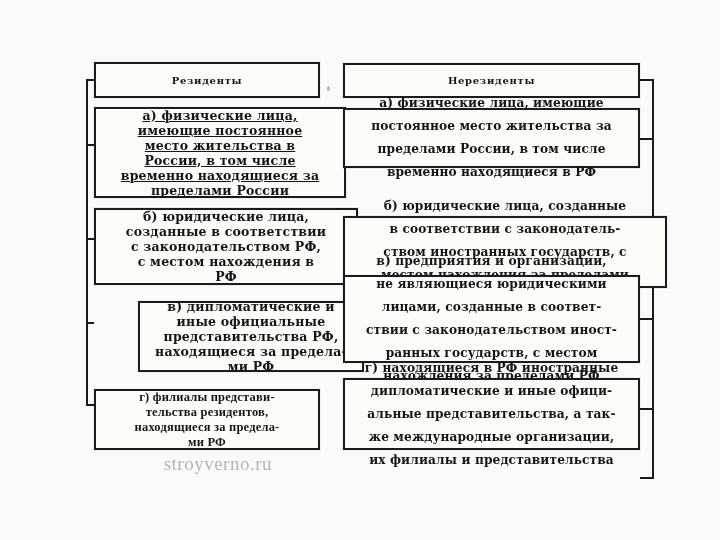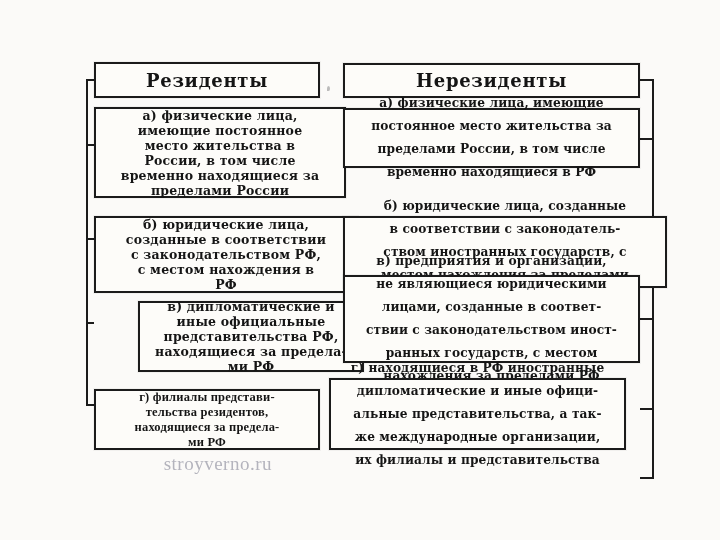--- a/index.html
+++ b/index.html
@@ -16,37 +16,37 @@
   .box{
     position:absolute;box-sizing:border-box;
     border:2px solid var(--border);
     background:var(--boxbg);
     display:flex;align-items:center;justify-content:center;
     text-align:center;white-space:pre-line;
     font-weight:700;color:var(--text);
     padding:1px 3px;
     box-shadow:0 0 0 1px rgba(0,0,0,0.04);
   }
-  .hdr{font-size:18px;letter-spacing:0.7px;text-align:center;}
+  .hdr{font-size:10px;letter-spacing:0.7px;text-align:center;}
   .lt{font-size:12.5px;line-height:15px;letter-spacing:0.2px;}
   .rt{font-size:12.2px;line-height:23px;letter-spacing:0.1px;}
 
   
   #lh{left:94px;top:62px;width:226px;height:36px;}
-  #la{left:94px;top:107px;width:252px;height:91px;}
-  #lb{left:94px;top:208px;width:264px;height:77px;margin-top:8px;}
+  #la{left:94px;top:107px;width:252px;height:91px;text-decoration:underline;}
+  #lb{left:94px;top:208px;width:264px;height:77px;}
   #lv{left:94px;top:301px;width:226px;height:71px;margin-left:44px;}
   #lg{left:94px;top:389px;width:226px;height:61px;font-family:Liberation Serif, serif;}
 
   
   #rh{left:343px;top:63px;width:297px;height:35px;}
   #ra{left:343px;top:108px;width:297px;height:60px;}
   #rb{left:343px;top:188px;width:324px;height:72px;margin-top:28px;}
   #rv{left:343px;top:275px;width:297px;height:88px;}
-  #rg{left:329px;top:378px;width:297px;height:72px;}
+  #rg{left:343px;top:378px;width:297px;height:72px;}
   #rd{left:343px;top:467px;width:297px;height:37px;}
 
   .line{position:absolute;background:var(--border);}
   
   #lvline{left:86px;top:79px;width:2px;height:327px;}
   #lstub0{left:86px;top:79px;width:8px;height:2px;}
   #lstub1{left:86px;top:144px;width:8px;height:2px;}
   #lstub2{left:86px;top:238px;width:8px;height:2px;}
   #lstub3{left:86px;top:322px;width:8px;height:2px;}
   #lstub4{left:86px;top:404px;width:8px;height:2px;}

